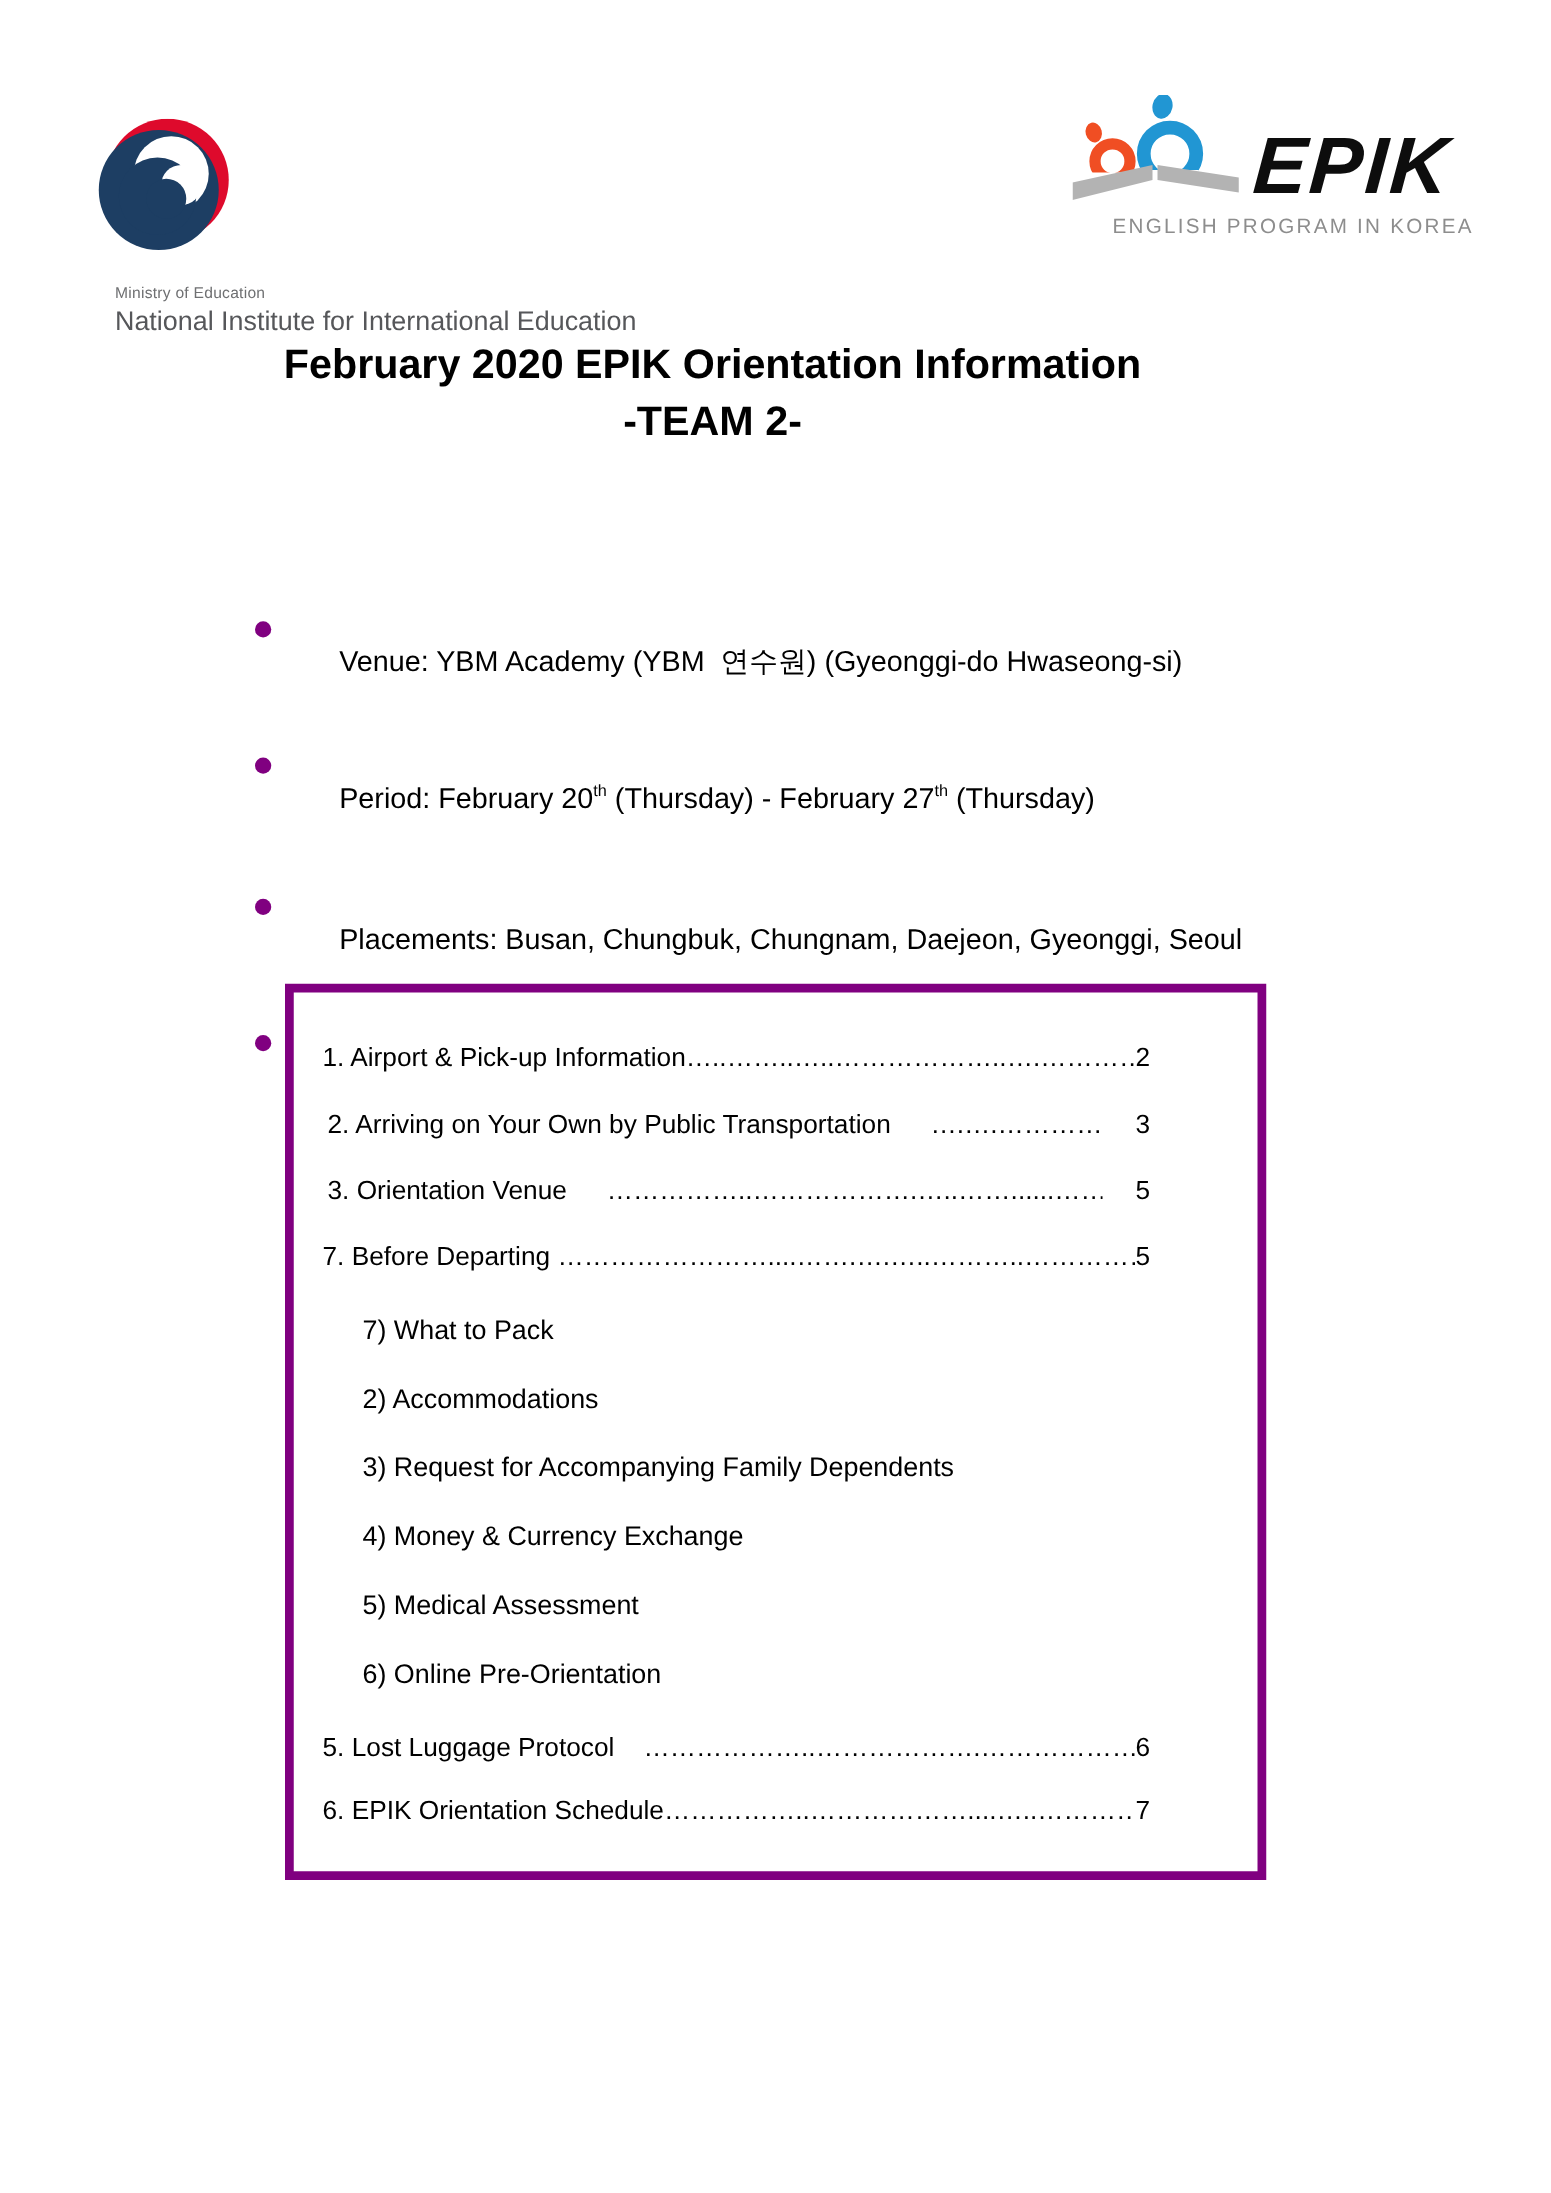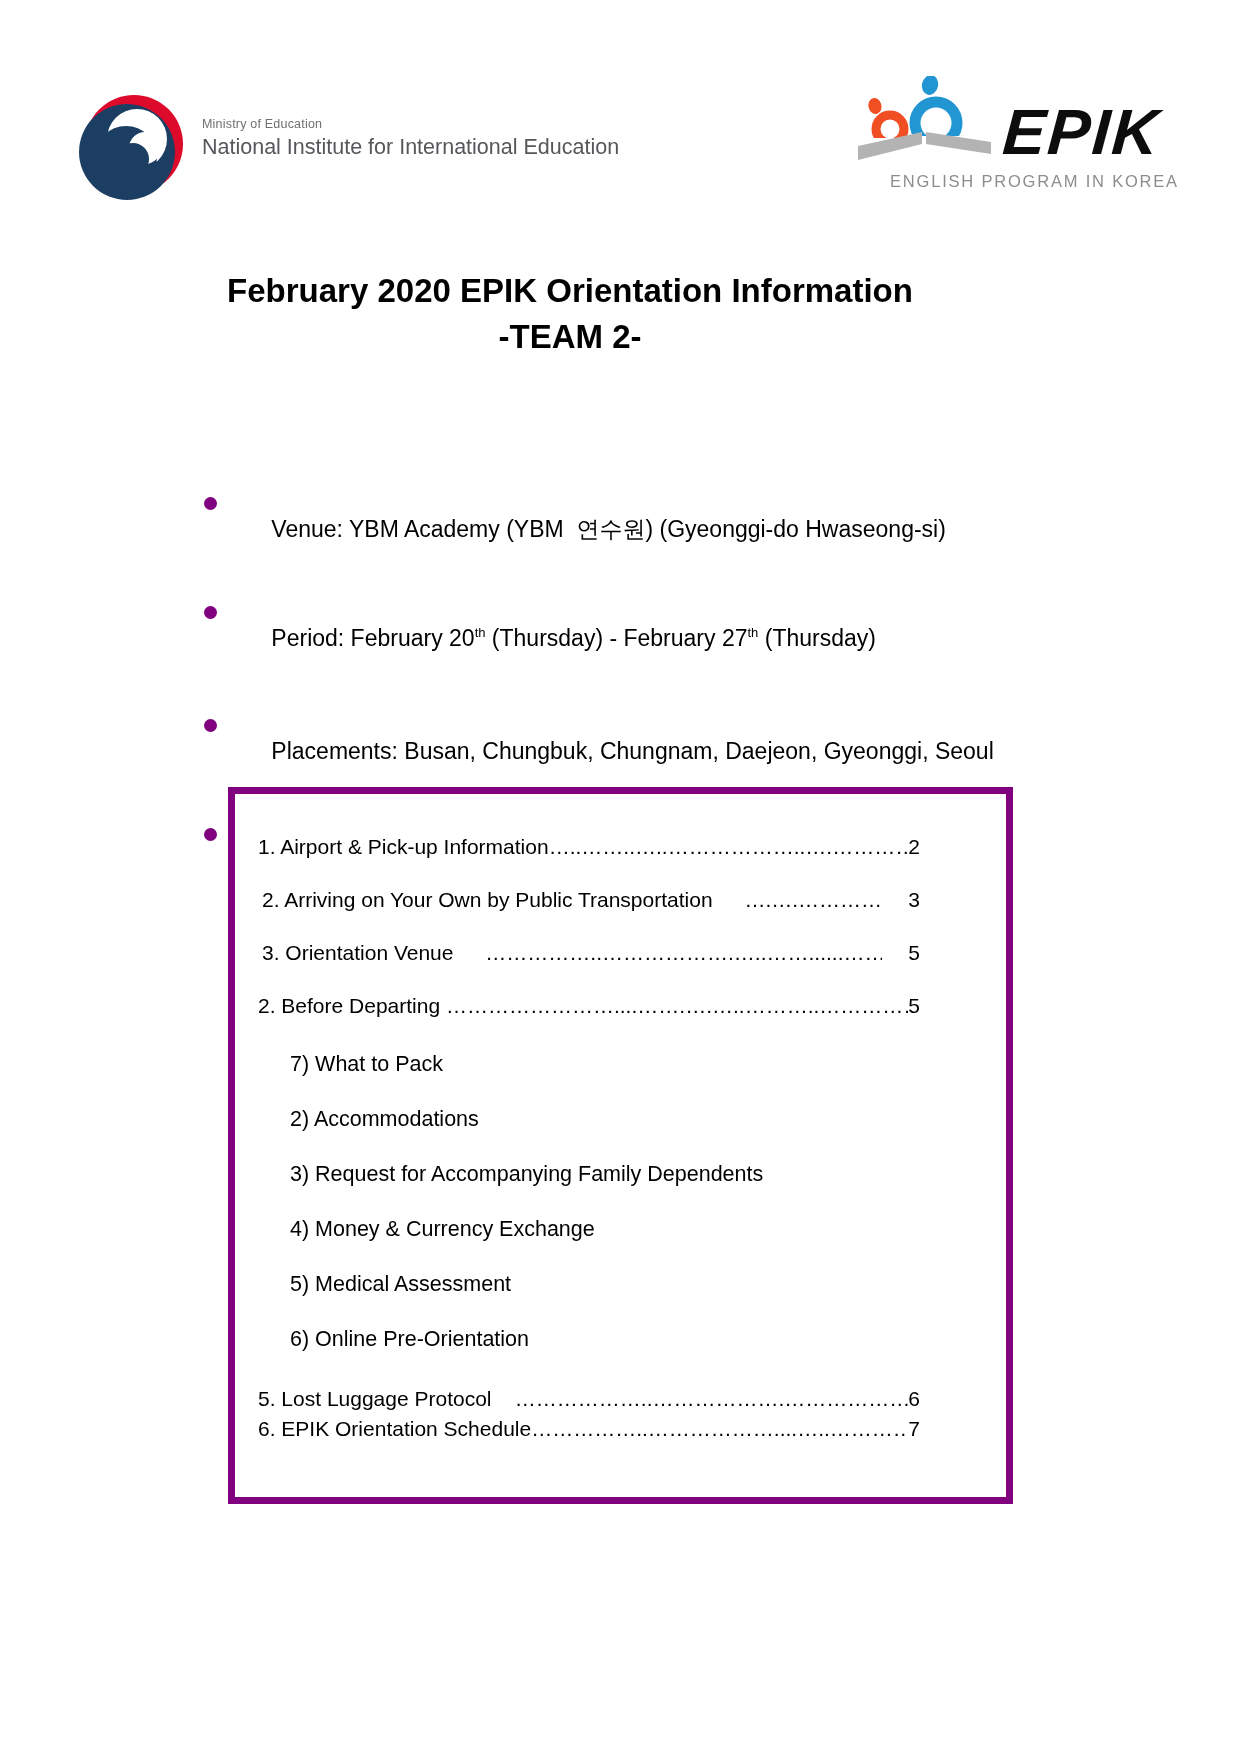--- a/index.html
+++ b/index.html
@@ -6,21 +6,21 @@
   .page{
     position:relative;
     width:1241px;height:1754px;
     background:#ffffff;
     font-family:"Liberation Sans",sans-serif;
     color:#000;
     overflow:hidden;
   }
 
   
-  .ministry{position:absolute;left:75px;top:95px;display:flex;align-items:flex-start;}
+  .ministry{position:absolute;left:75px;top:95px;display:flex;align-items:flex-start;flex-direction:column;}
   .ministry svg{display:block;}
   .ministry-text{margin-left:17px;margin-top:22px;}
   .ministry-dept{font-size:12.5px;color:#6f7072;letter-spacing:.2px;margin-bottom:4px;}
   .ministry-org{font-size:21.5px;color:#56575a;}
 
   .epik{position:absolute;left:858px;top:63px;width:320px;}
   .epik-row{display:flex;align-items:flex-end;}
   .epik-row svg{display:block;margin-top:13px;}
   .epik-word{
     font-size:64px;font-weight:bold;font-style:italic;
@@ -56,21 +56,21 @@
     box-sizing:border-box;border:7px solid #800080;
     padding:41px 0 0 23px;background:#fff;
   }
   .toc-line{
     display:flex;align-items:baseline;
     margin-right:86px;margin-bottom:29px;
     font-size:21px;font-weight:normal;line-height:24px;
   }
   .toc-line.indent{margin-left:4px;gap:26px;}
   .toc-line.gap-after{margin-bottom:34px;}
-  .toc-line.tight{margin-bottom:6px;align-items:center;}
+  .toc-line.tight{margin-bottom:26px;align-items:center;}
   .toc-label{white-space:pre;flex:0 0 auto;}
   .toc-leader{flex:1 1 auto;overflow:hidden;white-space:pre;}
   .toc-page{flex:0 0 auto;}
   .toc-sub{
     margin-left:32px;margin-bottom:31px;
     font-size:21.5px;font-weight:normal;line-height:24px;
   }
   .toc-sub.last{margin-bottom:36px;}
 </style>
 </head>
@@ -147,21 +147,21 @@
       <span class="toc-page">3</span>
     </div>
 
     <div class="toc-line indent">
       <span class="toc-label">3. Orientation Venue </span>
       <span class="toc-leader">……………..……………….…..……......………………………</span>
       <span class="toc-page">5</span>
     </div>
 
     <div class="toc-line gap-after">
-      <span class="toc-label">2. Before Departing </span>
+      <span class="toc-label">7. Before Departing </span>
       <span class="toc-leader">……………………....…….….…..………..…………………………</span>
       <span class="toc-page">5</span>
     </div>
 
     <div class="toc-sub">7) What to Pack</div>
     <div class="toc-sub">2) Accommodations</div>
     <div class="toc-sub">3) Request for Accompanying Family Dependents</div>
     <div class="toc-sub">4) Money &amp; Currency Exchange</div>
     <div class="toc-sub">5) Medical Assessment</div>
     <div class="toc-sub last">6) Online Pre-Orientation</div>

